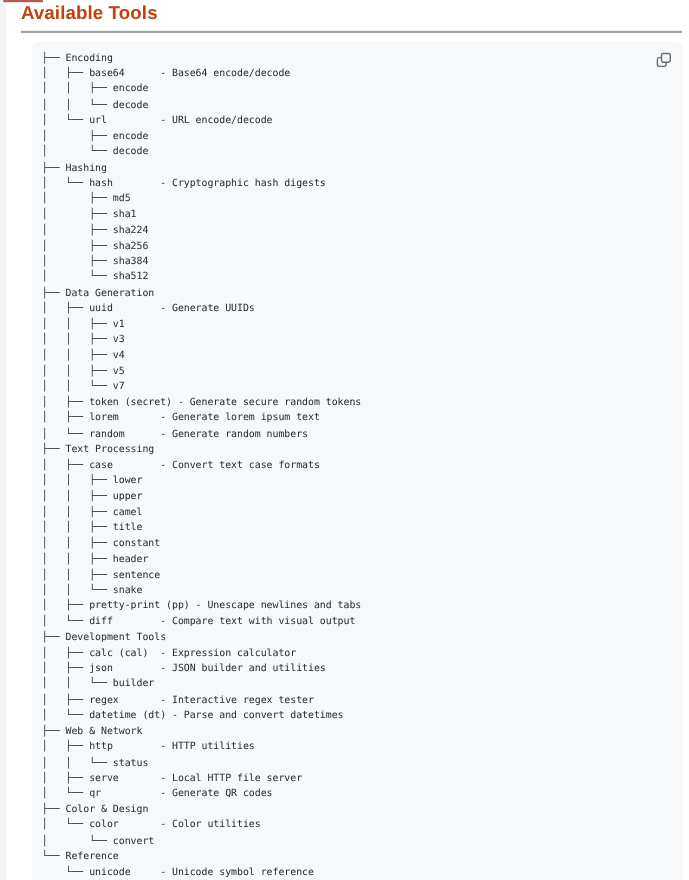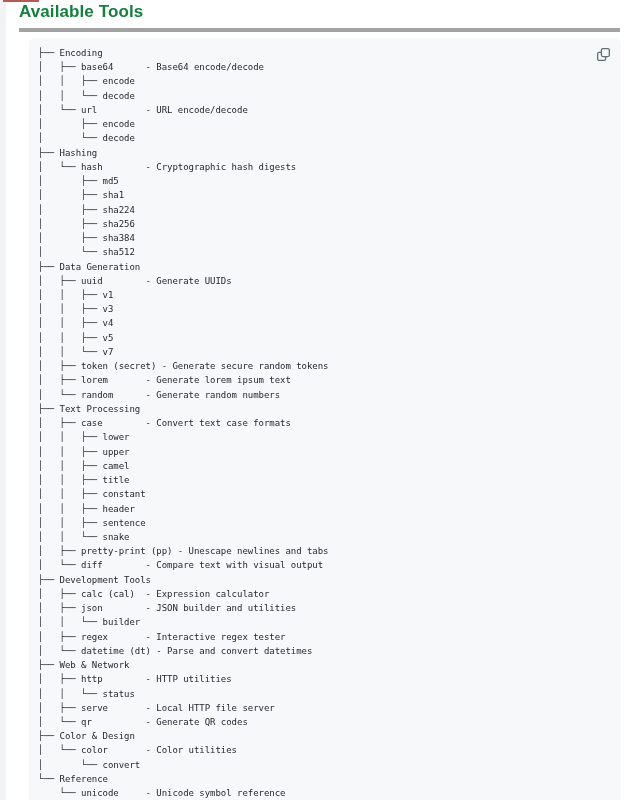--- a/index.html
+++ b/index.html
@@ -21,24 +21,24 @@
     width: 36px; height: 2px;
     background: #b25b52;
   }
   h2.page-title {
     margin: 0;
     position: absolute;
     left: 19px; top: 2px;
     width: 601px;
     font-size: 17px;
     font-weight: 700;
-    color: #15803d;
+    color: #c2410c;
     letter-spacing: 0.1px;
     padding-bottom: 6px;
-    border-bottom: 4px solid #a3a3a3;
+    border-bottom: 2px solid #a3a3a3;
   }
   .code-block {
     position: absolute;
     left: 29px; top: 38px;
     width: 592px;
     height: 775px;
     background: #f6f8fa;
     border-radius: 6px;
     overflow: hidden;
   }

